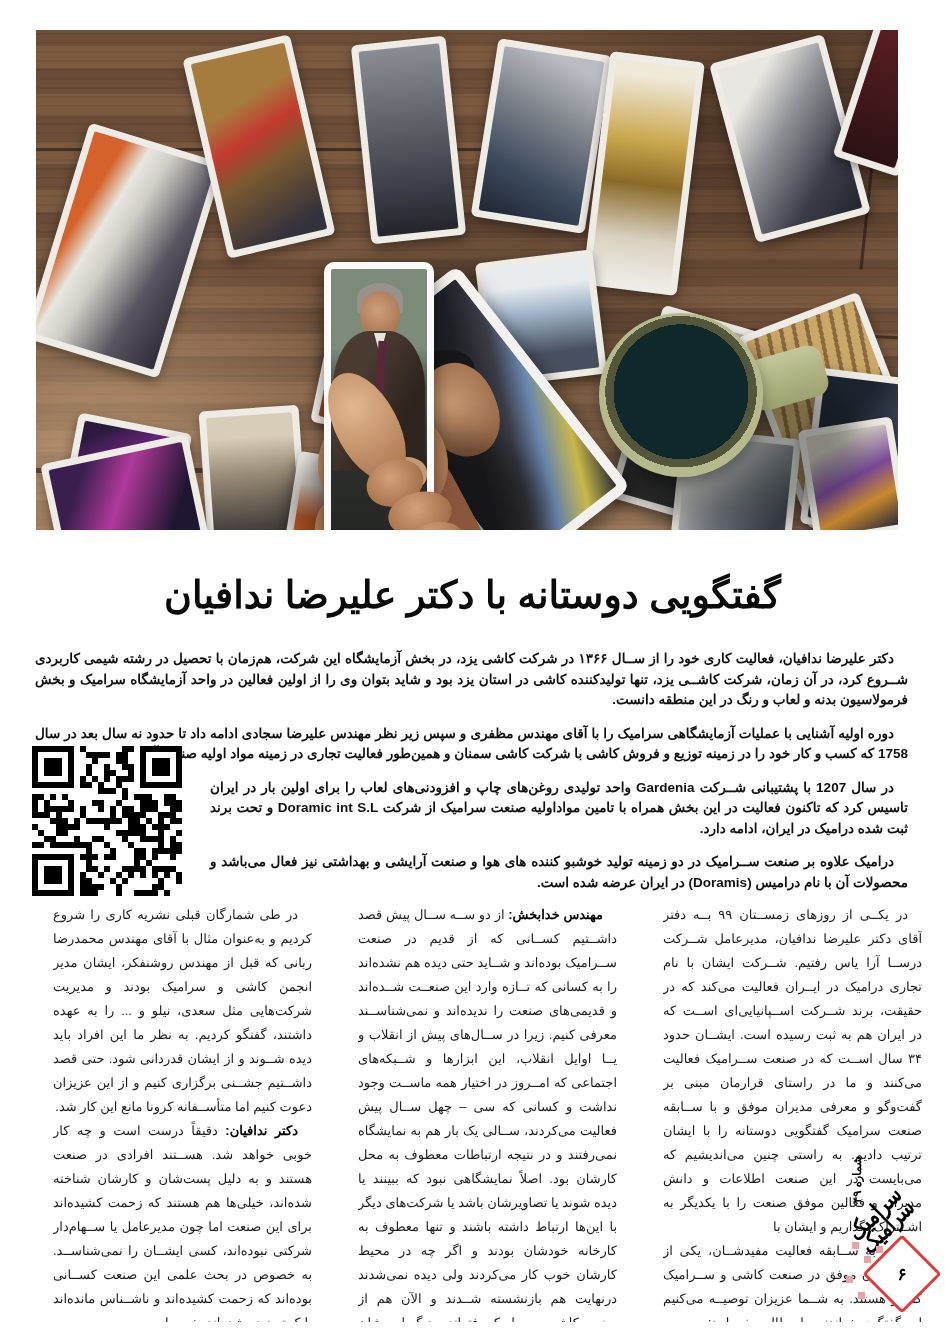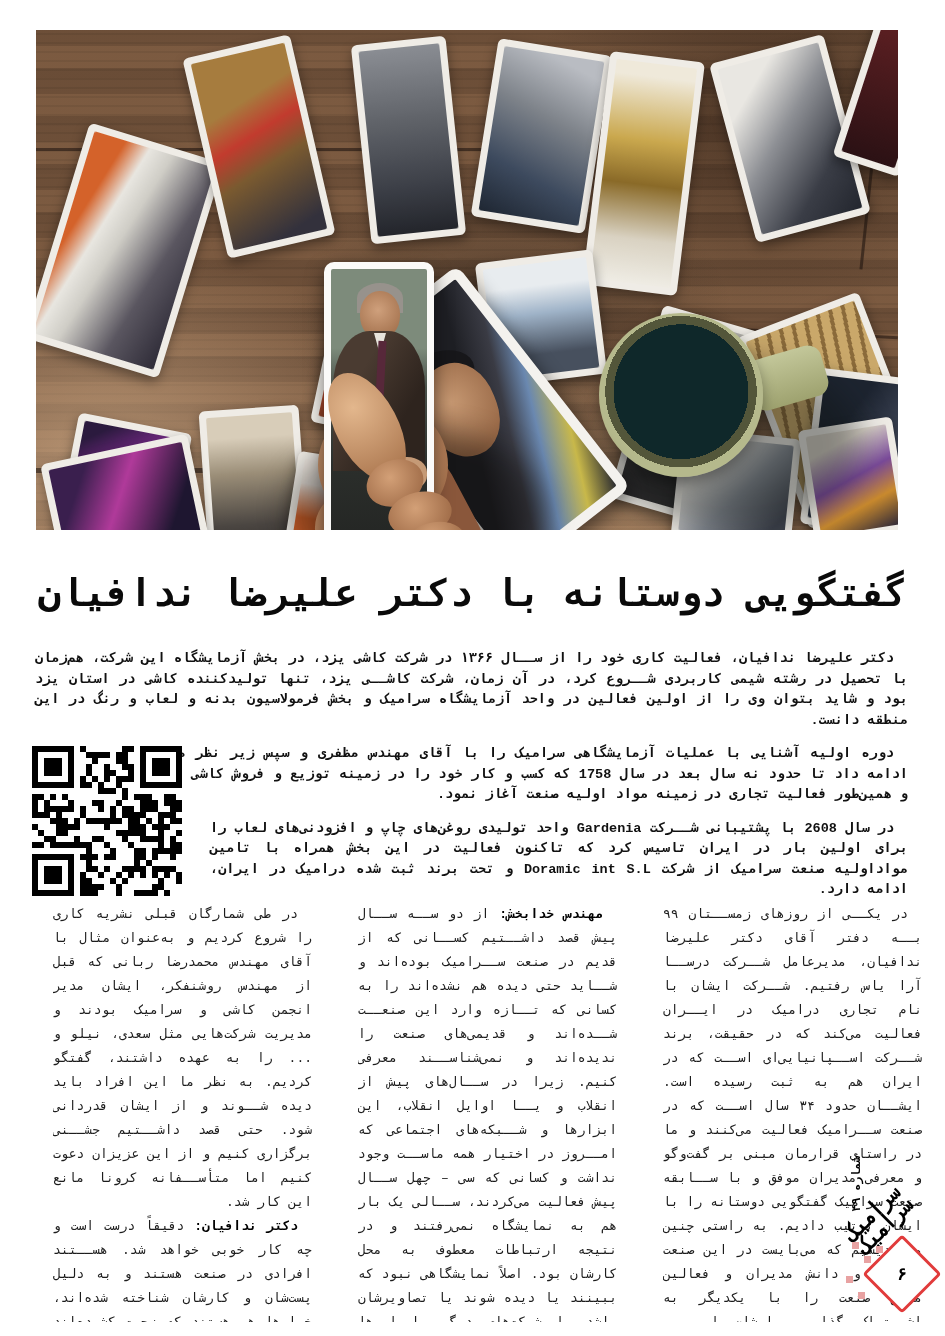--- a/index.html
+++ b/index.html
@@ -1,17 +1,17 @@
 <!DOCTYPE html>
 <html lang="fa" dir="rtl"><head>
 <meta charset="utf-8">
 <style>
   html,body{margin:0;padding:0;background:#888;}
   .page{position:relative;width:945px;height:1336px;background:#ffffff;margin:0 auto;overflow:hidden;
-        font-family:Liberation Mono, monospace;direction:rtl;}
+        font-family:Liberation Sans, sans-serif;direction:rtl;}
   
   .hero{position:absolute;left:36px;top:30px;width:862px;height:500px;overflow:hidden;
         background-color:#7b5a41;
         background-image:
           radial-gradient(ellipse 420px 300px at 86% 18%, rgba(38,24,16,.55), transparent 62%),
           radial-gradient(ellipse 520px 360px at 8% 88%, rgba(226,189,151,.6), transparent 62%),
           radial-gradient(ellipse 420px 260px at 70% 95%, rgba(215,176,136,.45), transparent 65%),
           radial-gradient(ellipse 320px 220px at 55% 58%, rgba(30,26,22,.38), transparent 70%),
           repeating-linear-gradient(180deg, rgba(52,34,21,.20) 0 16px, rgba(126,91,60,.14) 16px 38px, rgba(44,29,18,.22) 38px 48px),
           repeating-linear-gradient(0deg, rgba(0,0,0,.07) 0 2px, transparent 2px 9px);}
@@ -182,21 +182,22 @@
     <div class="finger" style="left:352px;top:462px;width:64px;height:44px;transform:rotate(-12deg);"></div>
     <div class="finger" style="left:370px;top:492px;width:60px;height:40px;transform:rotate(-8deg);"></div>
   </div>
 
   <h1 class="headline">گفتگویی دوستانه با دکتر علیرضا ندافیان</h1>
 
   <div class="intro">
     <p>دکتر علیرضا ندافیان، فعالیت کاری خود را از ســال ۱۳۶۶ در شرکت کاشی یزد، در بخش آزمایشگاه این شرکت، هم‌زمان با تحصیل در رشته شیمی کاربردی شــروع کرد، در آن زمان، شرکت کاشــی یزد، تنها تولیدکننده کاشی در استان یزد بود و شاید بتوان وی را از اولین فعالین در واحد آزمایشگاه سرامیک و بخش فرمولاسیون بدنه و لعاب و رنگ در این منطقه دانست.</p>
     <p>دوره اولیه آشنایی با عملیات آزمایشگاهی سرامیک را با آقای مهندس مظفری و سپس زیر نظر مهندس علیرضا سجادی ادامه داد تا حدود نه سال بعد در سال 1758 که کسب و کار خود را در زمینه توزیع و فروش کاشی با شرکت کاشی سمنان و همین‌طور فعالیت تجاری در زمینه مواد اولیه صنعت آغاز نمود.</p>
     <div class="besideqr">
-      <p>در سال 2608 با پشتیبانی شــرکت Gardenia واحد تولیدی روغن‌های چاپ و افزودنی‌های لعاب را برای اولین بار در ایران تاسیس کرد که تاکنون فعالیت در این بخش همراه با تامین مواداولیه صنعت سرامیک از شرکت Doramic int S.L و تحت برند ثبت شده درامیک در ایران، ادامه دارد.</p>
+      <p>در سال 1207 با پشتیبانی شــرکت Gardenia واحد تولیدی روغن‌های چاپ و افزودنی‌های لعاب را برای اولین بار در ایران تاسیس کرد که تاکنون فعالیت در این بخش همراه با تامین مواداولیه صنعت سرامیک از شرکت Doramic int S.L و تحت برند ثبت شده درامیک در ایران، ادامه دارد.</p>
+      <p>درامیک علاوه بر صنعت ســرامیک در دو زمینه تولید خوشبو کننده های هوا و صنعت آرایشی و بهداشتی نیز فعال می‌باشد و محصولات آن با نام درامیس (Doramis) در ایران عرضه شده است.</p>
     </div>
   </div>
 
   <div class="qr"><svg xmlns="http://www.w3.org/2000/svg" width="150" height="150" style="background:#fff">
         <rect x="48" y="0" width="6" height="6" fill="#000"></rect>
         <rect x="90" y="0" width="6" height="6" fill="#000"></rect>
         <rect x="96" y="0" width="6" height="6" fill="#000"></rect>
         <rect x="54" y="6" width="6" height="6" fill="#000"></rect>
         <rect x="60" y="6" width="6" height="6" fill="#000"></rect>
         <rect x="66" y="6" width="6" height="6" fill="#000"></rect>

